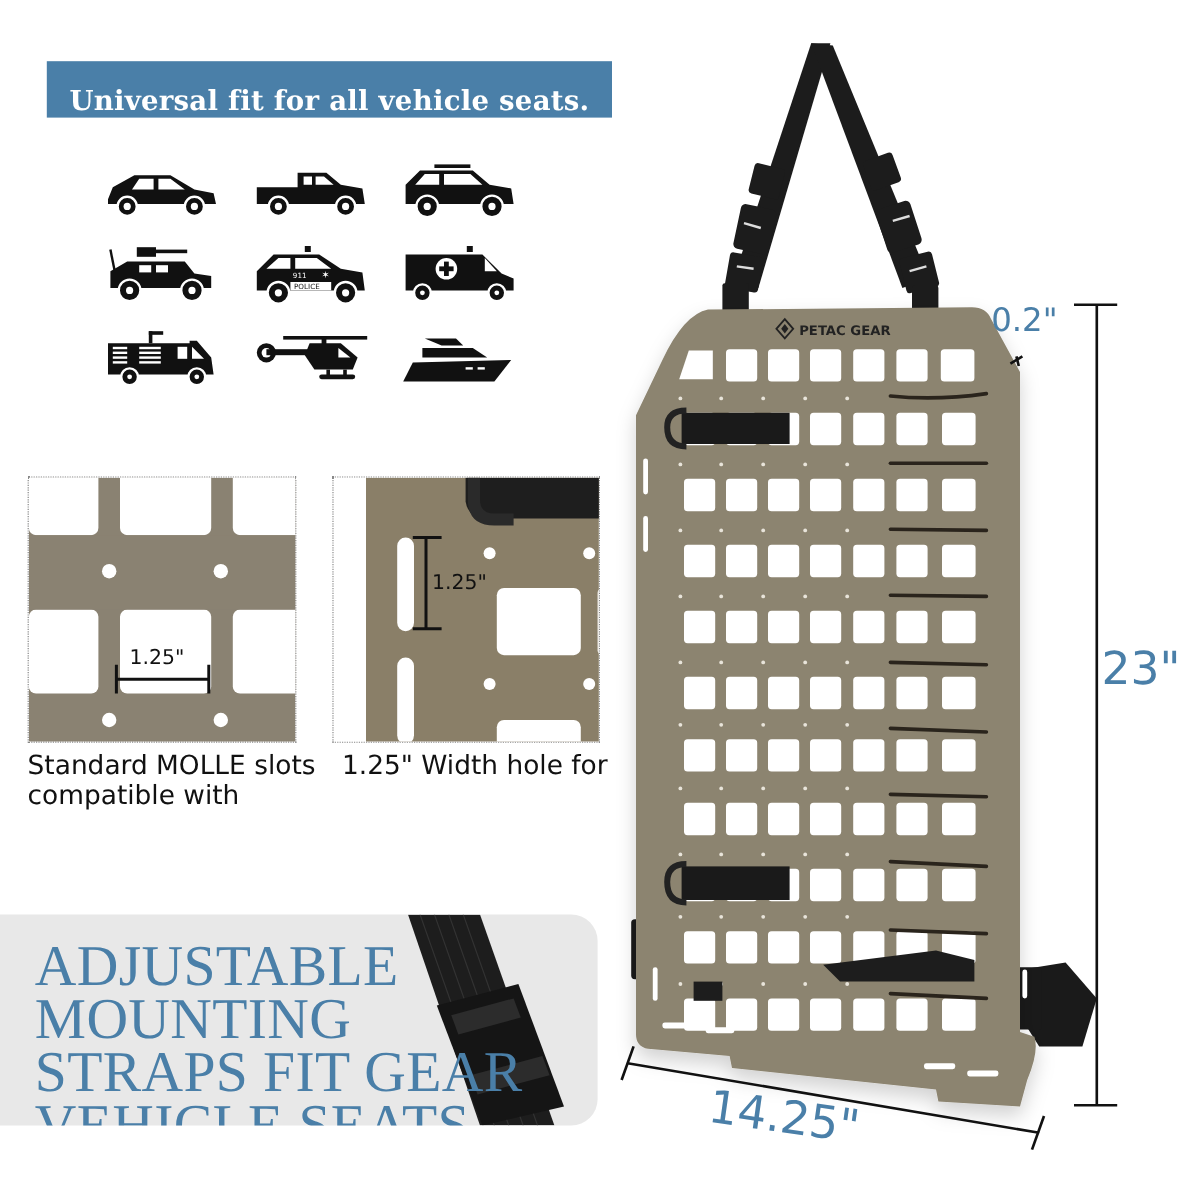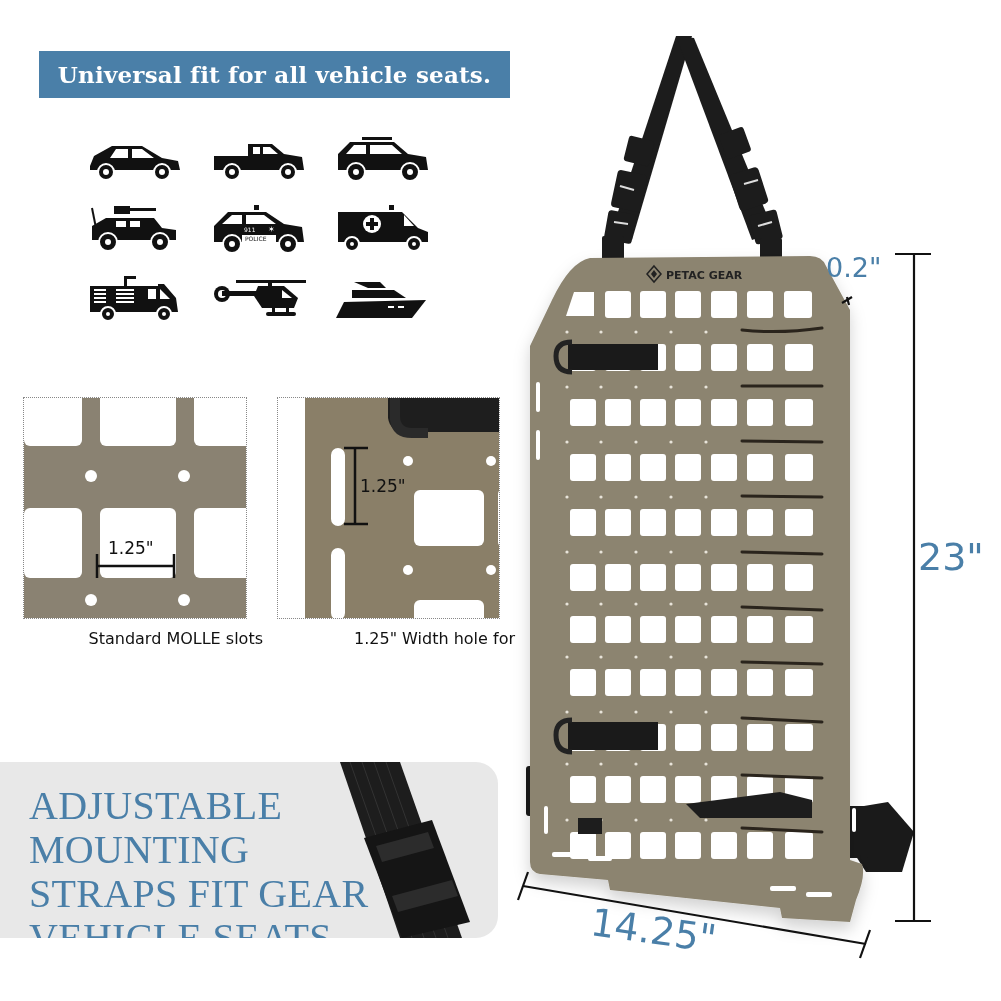--- a/index.html
+++ b/index.html
@@ -4,21 +4,21 @@
   <style>
     * { box-sizing: border-box; margin: 0; padding: 0; }
     html, body { width: 1001px; height: 1001px; background: #ffffff; overflow: hidden; }
     body { position: relative; font-family: "DejaVu Sans", sans-serif; }
 
     
     .banner {
       position: absolute; left: 39px; top: 51px; width: 471px; height: 47px;
       background: #4a7fa8; color: #ffffff;
       font-family: "DejaVu Serif", serif; font-size: 23px; font-weight: bold;
-      display: flex; align-items: center; justify-content: center;
+      display: flex; align-items: flex-end; justify-content: center;
       letter-spacing: 0.2px;
     }
 
     
     .vehicles {
       position: absolute; left: 72px; top: 125px; width: 372px; height: 212px;
       display: grid; grid-template-columns: repeat(3, 124px); grid-template-rows: repeat(3, 70px);
     }
     .veh { display: flex; align-items: center; justify-content: center; }
     .veh svg { width: 100px; height: 56px; }
@@ -30,35 +30,34 @@
     }
     .inset-1 { left: 23px; width: 224px; }
     .inset-2 { left: 277px; width: 223px; }
     .inset svg { position: absolute; left: 0; top: 0; }
 
     .dim-label {
       position: absolute; font-family: "DejaVu Sans", sans-serif; font-size: 17px; color: #111;
     }
 
     .caption {
-      position: absolute; top: 626px; font-size: 16px; line-height: 25px; color: #111;
+      position: absolute; top: 626px; font-size: 22px; line-height: 25px; color: #111;
       font-family: "DejaVu Sans", sans-serif;
-      text-align: right;
     }
     .caption-1 { left: 23px; width: 240px; }
     .caption-2 { left: 285px; width: 230px; }
 
     
     .straps-box {
       position: absolute; left: 0; top: 762px; width: 498px; height: 176px;
       background: #e8e8e8; border-radius: 0 22px 22px 0; overflow: hidden;
     }
     .straps-text {
       position: absolute; left: 29px; top: 22px;
-      font-family: "Liberation Serif", serif; font-size: 40px; line-height: 44px;
+      font-family: "Liberation Serif", serif; font-size: 48px; line-height: 44px;
       color: #4a7fa8; letter-spacing: 0.3px; z-index: 2;
     }
     .straps-box svg { position: absolute; left: 0; top: 0; z-index: 1; }
 
     
     .product { position: absolute; left: 0; top: 0; width: 818px; height: 1001px; pointer-events: none; }
     .product svg { position: absolute; left: 0; top: 0; }
 
     .dim-text {
       position: absolute; color: #4a7fa8; font-family: "DejaVu Sans", sans-serif;
@@ -227,20 +226,21 @@
     <g stroke="#111" stroke-width="2.5">
       <line x1="73" y1="168" x2="150" y2="168"></line>
       <line x1="73" y1="156" x2="73" y2="180"></line>
       <line x1="150" y1="156" x2="150" y2="180"></line>
     </g>
   </svg>
   <span class="dim-label" style="left:84px; top:140px;">1.25"</span>
 </div>
 <div class="caption caption-1">
   <div>Standard MOLLE slots</div>
+  <div>compatible with</div>
 </div>
 
 <div class="inset inset-2">
   <svg width="223" height="222" viewBox="0 0 223 222">
     <rect width="223" height="222" fill="#ffffff"></rect>
     <rect x="27" y="0" width="196" height="222" fill="#8a7f68"></rect>
     <path d="M110 0 L223 0 L223 34 L128 34 Q112 34 110 20 Z" fill="#1e1e1e"></path>
     <path d="M112 0 L112 22 Q114 40 134 40 L150 40 L150 30 L134 30 Q122 30 122 18 L122 0 Z" fill="#2a2a2a"></path>
     <g fill="#ffffff">
       <rect x="53" y="50" width="14" height="78" rx="7"></rect>

